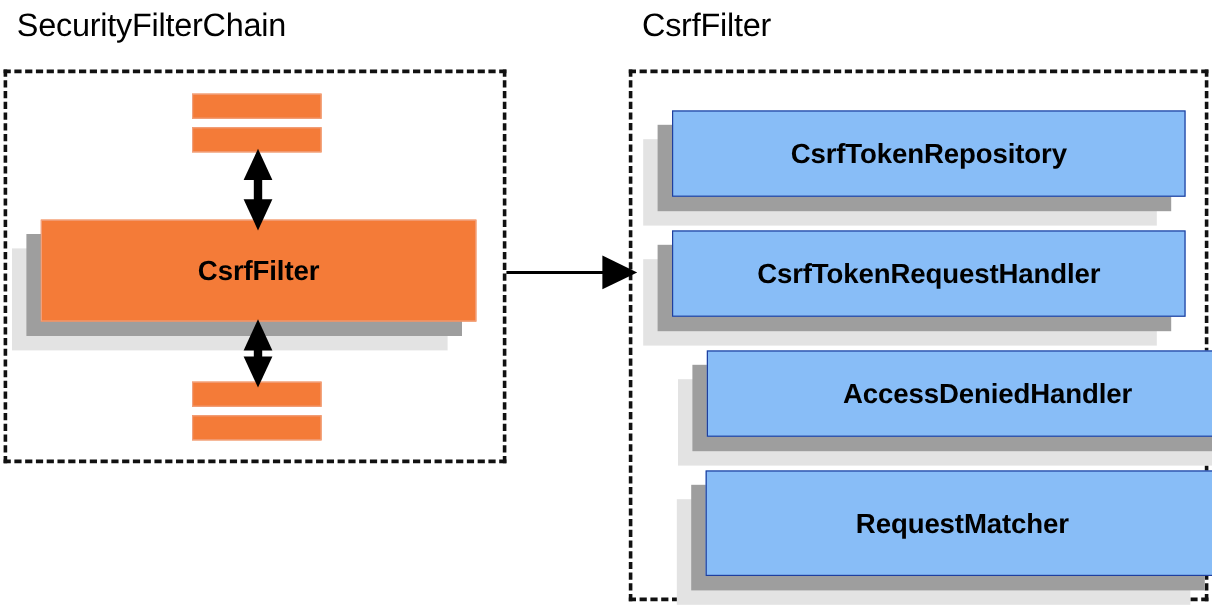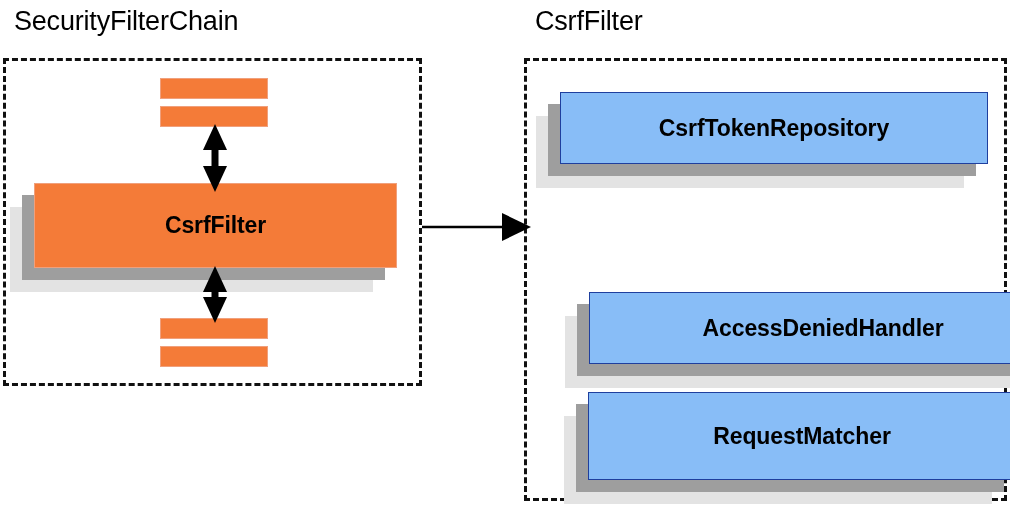--- a/index.html
+++ b/index.html
@@ -160,20 +160,27 @@
   <div class="dashed-panel" id="panel-csrffilter"></div>
 
   <div class="stack" id="box-csrftokenrepository">
     <div class="shadow-back"></div>
     <div class="shadow-mid"></div>
     <div class="face face-blue">
       <span class="face-label">CsrfTokenRepository</span>
     </div>
   </div>
 
+  <div class="stack" id="box-csrftokenrequesthandler">
+    <div class="shadow-back"></div>
+    <div class="shadow-mid"></div>
+    <div class="face face-blue">
+      <span class="face-label">CsrfTokenRequestHandler</span>
+    </div>
+  </div>
 
   <div class="stack" id="box-accessdeniedhandler">
     <div class="shadow-back"></div>
     <div class="shadow-mid"></div>
     <div class="face face-blue">
       <span class="face-label">AccessDeniedHandler</span>
     </div>
   </div>
 
   <div class="stack" id="box-requestmatcher">

